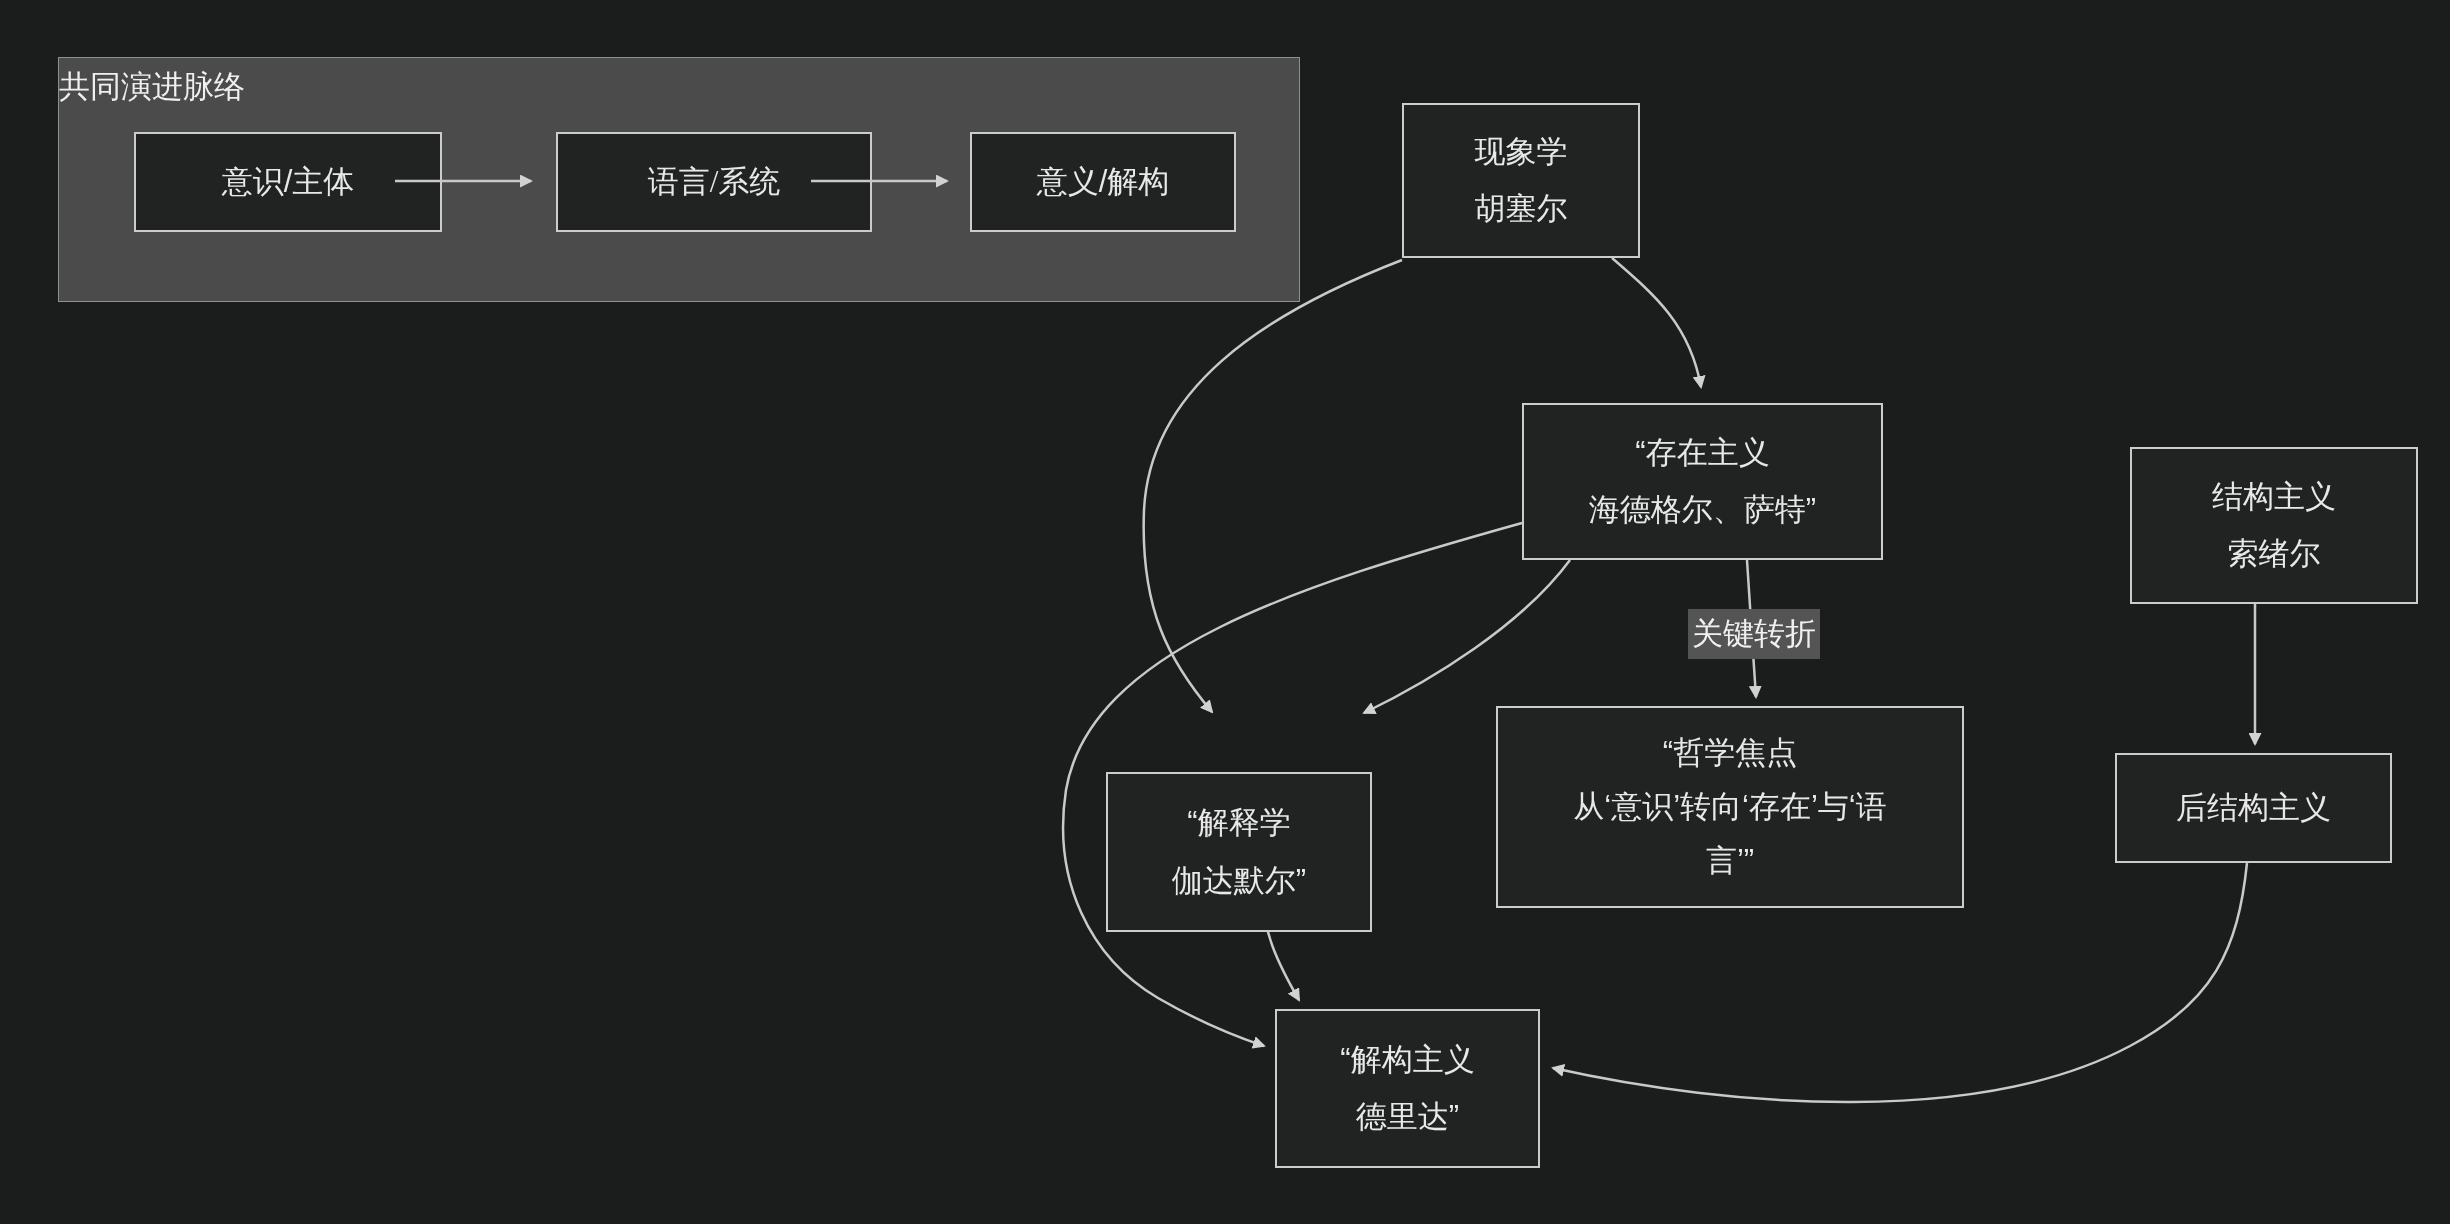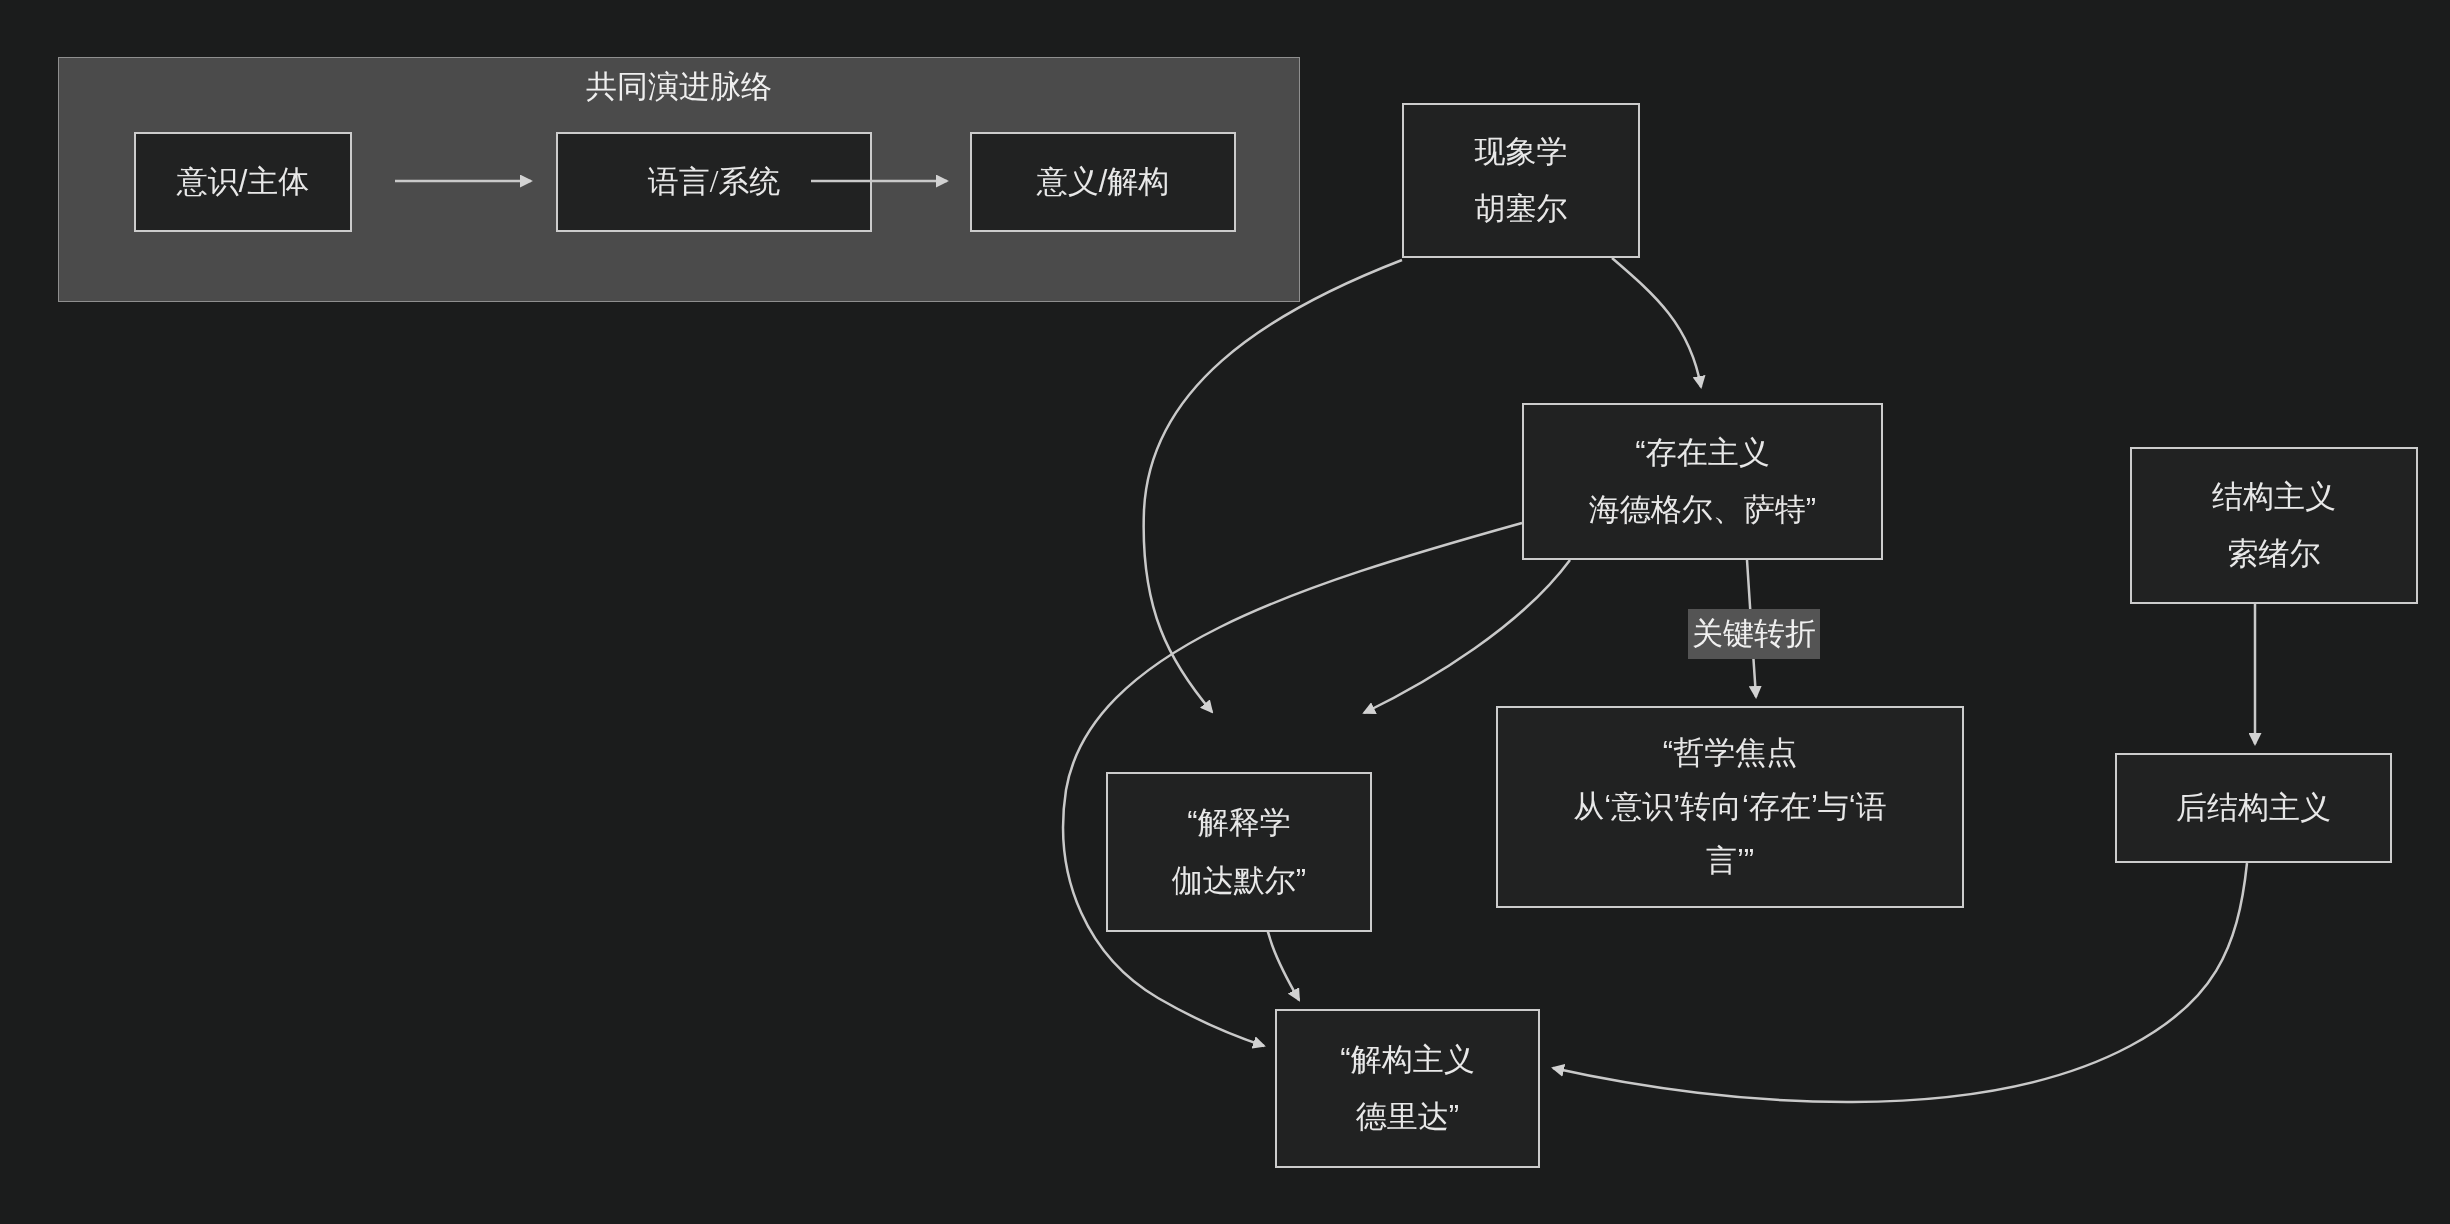--- a/index.html
+++ b/index.html
@@ -6,21 +6,21 @@
   .canvas{
     position:relative;width:2450px;height:1224px;overflow:hidden;
     background:#1b1c1c;color:#e8e8e8;
     font-family:"Liberation Sans","DejaVu Sans",sans-serif;
   }
   .cluster{
     position:absolute;left:58px;top:57px;width:1242px;height:245px;
     background:#4b4b4b;border:1.5px solid #8f8f8f;box-sizing:border-box;z-index:1;
   }
   .cluster-title{
-    position:absolute;top:8px;left:0;width:100%;text-align:center;
+    position:absolute;top:8px;left:0;width:100%;
     font-size:31px;color:#efefef;
   }
   .node{
     position:absolute;background:#212222;border:2.5px solid #cccccc;
     box-sizing:border-box;display:flex;flex-direction:column;
     align-items:center;justify-content:center;gap:17px;
     font-size:31px;line-height:1.3;text-align:center;z-index:3;
     color:#e8e8e8;white-space:nowrap;
   }
   .cluster .node{z-index:2;}
@@ -50,21 +50,21 @@
     <path class="edge" d="M1570,560 C1522,625 1432,680 1364,713" marker-end="url(#arrow)"></path>
     <path class="edge" d="M1747,560 C1750,610 1753,650 1756,697" marker-end="url(#arrow)"></path>
     <path class="edge" d="M1522,523 C1300,585 1090,650 1066,790 C1052,880 1090,958 1158,998 C1196,1020 1234,1036 1264,1046" marker-end="url(#arrow)"></path>
     <path class="edge" d="M1262,888 C1262,930 1277,962 1299,1000" marker-end="url(#arrow)"></path>
     <path class="edge" d="M2255,560 L2255,744" marker-end="url(#arrow)"></path>
     <path class="edge" d="M2247,863 C2238,950 2213,1002 2130,1046 C1980,1126 1732,1108 1553,1068" marker-end="url(#arrow)"></path>
   </svg>
 
   <div class="cluster">
     <div class="cluster-title">共同演进脉络</div>
-    <div class="node" style="left:75px;top:74px;width:218px;height:100px;">
+    <div class="node" style="left:75px;top:74px;width:308px;height:100px;">
       <span>意识/主体</span>
     </div>
     <div class="node" style="left:497px;top:74px;width:316px;height:100px;font-family:Liberation Serif, serif;">
       <span>语言/系统</span>
     </div>
     <div class="node" style="left:903px;top:74px;width:266px;height:100px;margin-left:8px;">
       <span>意义/解构</span>
     </div>
   </div>
 

